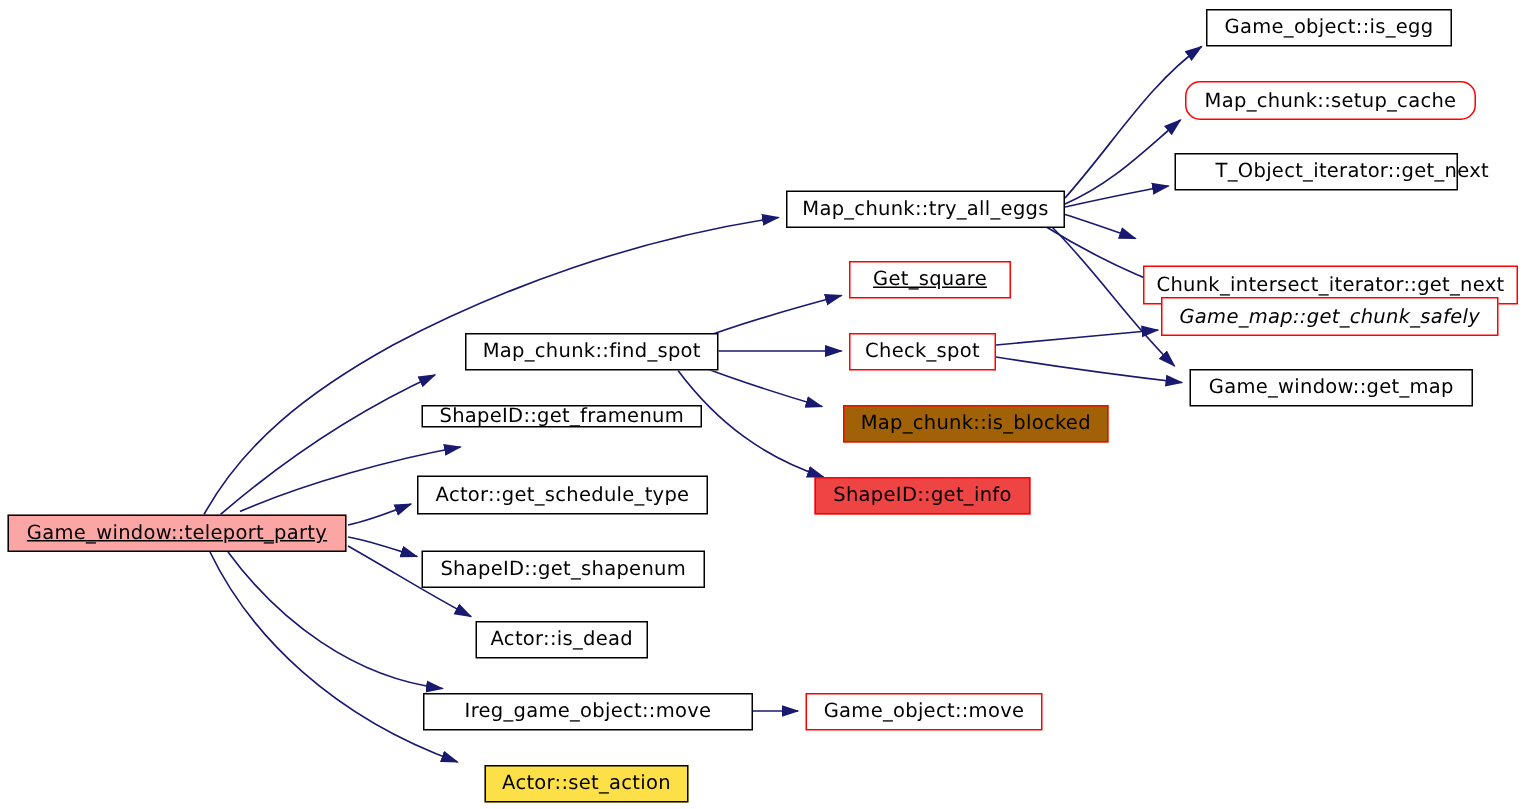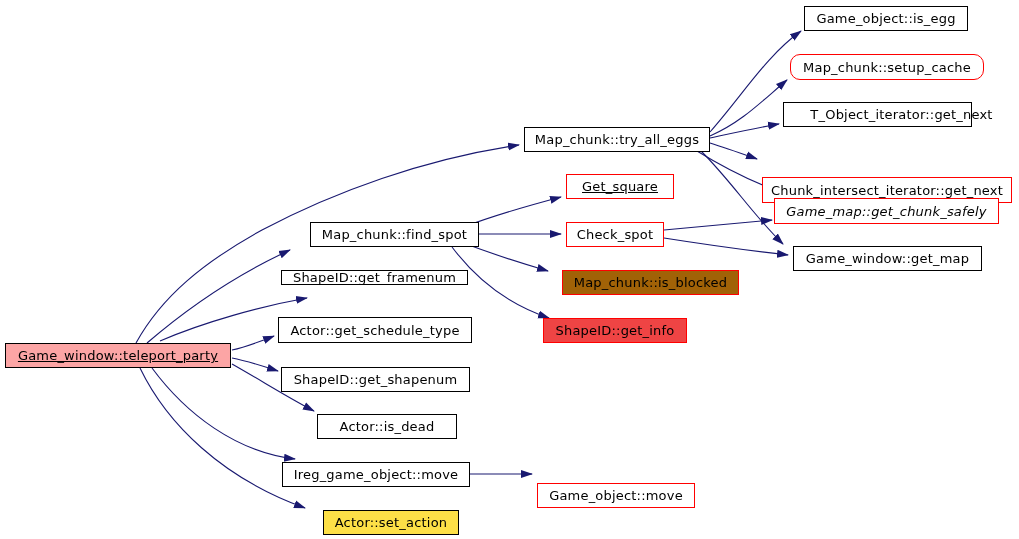--- a/index.html
+++ b/index.html
@@ -113,26 +113,26 @@
       </div>
       <div class="node link" style="left: 281px; top: 270px; width: 187px; height: 15px; border-color: rgb(0, 0, 0); background: rgb(255, 255, 255);">
         <span>ShapeID::get_framenum</span>
       </div>
       <div class="node link" style="left: 278px; top: 317px; width: 194px; height: 26px; border-color: rgb(0, 0, 0); background: rgb(255, 255, 255);">
         <span>Actor::get_schedule_type</span>
       </div>
       <div class="node link" style="left: 281px; top: 367px; width: 189px; height: 25px; border-color: rgb(0, 0, 0); background: rgb(255, 255, 255); justify-content: center;">
         <span>ShapeID::get_shapenum</span>
       </div>
-      <div class="node link" style="left: 317px; top: 414px; width: 140px; height: 25px; border-color: rgb(0, 0, 0); background: rgb(255, 255, 255);">
+      <div class="node link" style="left: 317px; top: 414px; width: 115px; height: 25px; border-color: rgb(0, 0, 0); background: rgb(255, 255, 255);">
         <span>Actor::is_dead</span>
       </div>
-      <div class="node link" style="left: 282px; top: 462px; width: 188px; height: 25px; border-color: rgb(0, 0, 0); background: rgb(255, 255, 255);">
+      <div class="node link" style="left: 282px; top: 462px; width: 220px; height: 25px; border-color: rgb(0, 0, 0); background: rgb(255, 255, 255);">
         <span>Ireg_game_object::move</span>
       </div>
       <div class="node link" style="left: 323px; top: 510px; width: 136px; height: 25px; border-color: rgb(0, 0, 0); background: #fde047;">
         <span>Actor::set_action</span>
       </div>
-      <div class="node link" style="left: 537px; top: 462px; width: 158px; height: 25px; border-color: rgb(255, 0, 0); background: rgb(255, 255, 255); margin-top: 21px;">
+      <div class="node link" style="left: 537px; top: 462px; width: 158px; height: 25px; border-color: rgb(255, 0, 0); background: rgb(255, 255, 255);">
         <span>Game_object::move</span>
       </div>
     </div>
 </div>
 
 </body></html>

